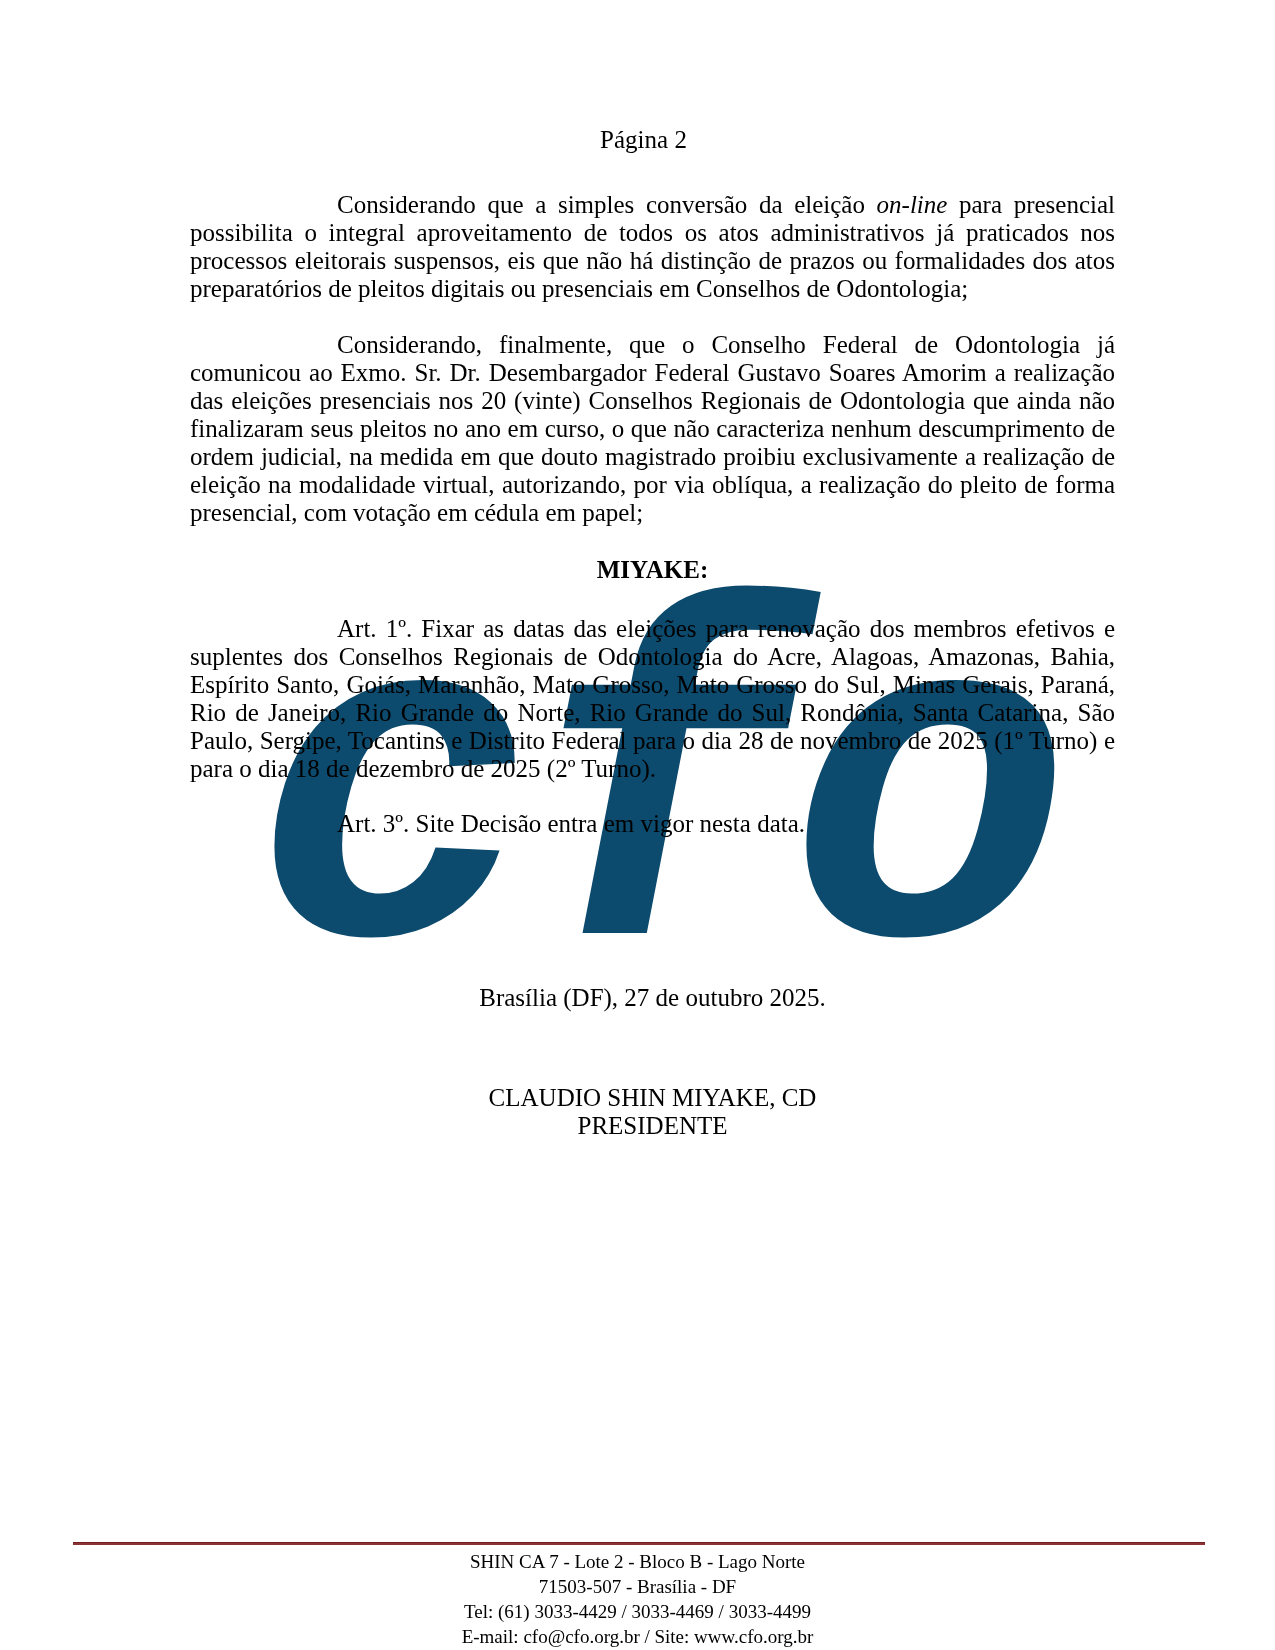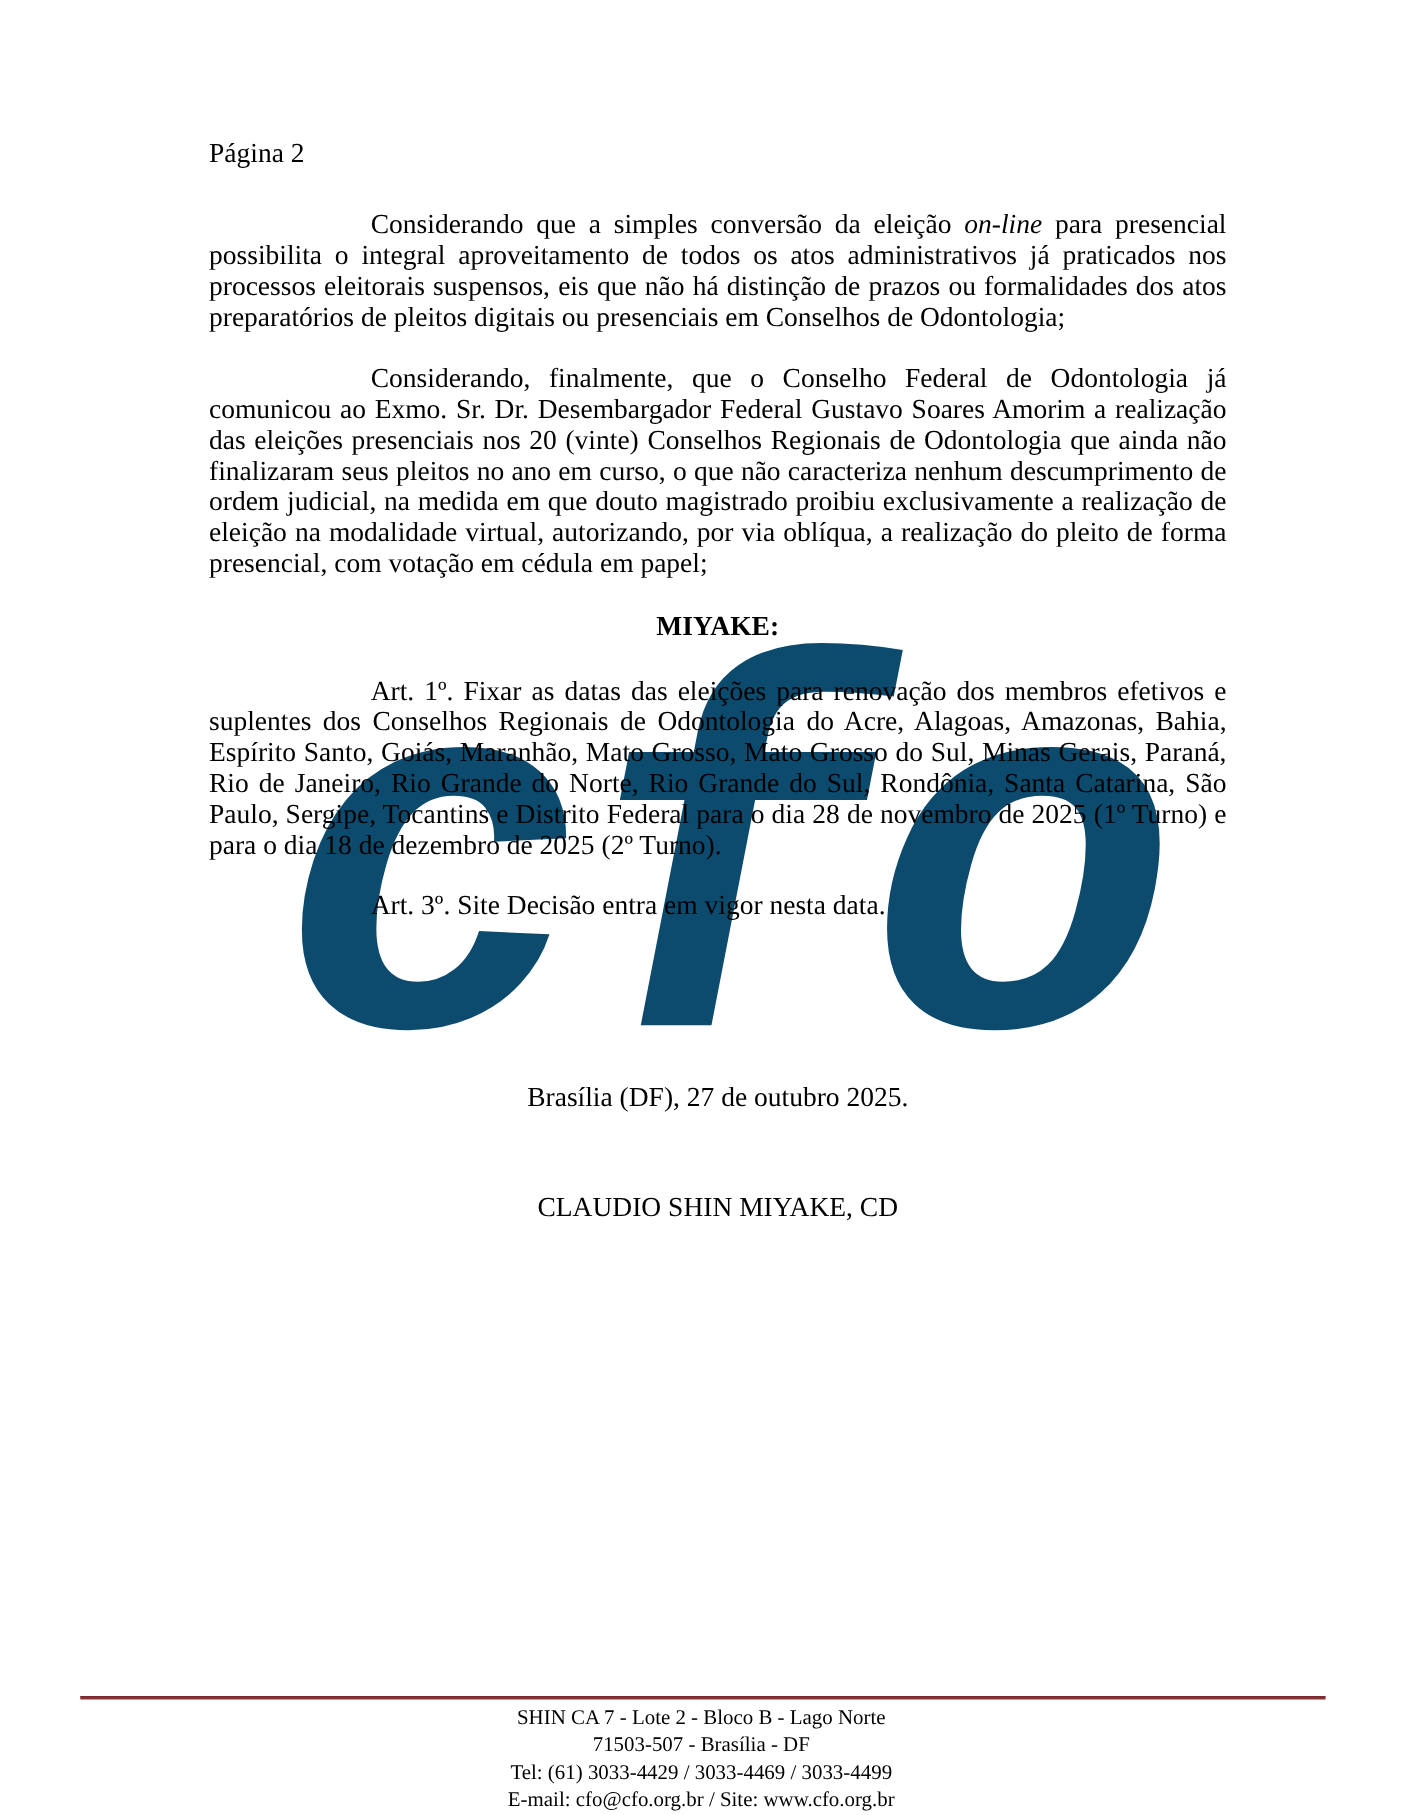--- a/index.html
+++ b/index.html
@@ -41,21 +41,21 @@
   }
   
   .content {
     position: relative;
     z-index: 1;
     padding: 126px 160px 0 190px; 
     font-size: 25px;
     line-height: 28px;
   }
   .page-number {
-    text-align: left;
+    text-align: center;
     padding-right: 18px;
   }
   p {
     margin: 0;
   }
   .para {
     text-align: justify;
   }
   .para.indent {
     text-indent: 147px;
@@ -122,20 +122,21 @@
 
     <p class="para indent m-art1">Art. 1º. Fixar as datas das eleições para renovação dos membros efetivos e suplentes dos Conselhos Regionais de Odontologia do Acre, Alagoas, Amazonas, Bahia, Espírito Santo, Goiás, Maranhão, Mato Grosso, Mato Grosso do Sul, Minas Gerais, Paraná, Rio de Janeiro, Rio Grande do Norte, Rio Grande do Sul, Rondônia, Santa Catarina, São Paulo, Sergipe, Tocantins e Distrito Federal para o dia 28 de novembro de 2025 (1º Turno) e para o dia 18 de dezembro de 2025 (2º Turno).</p>
 
 
     <p class="para indent m-art3">Art. 3º. Site Decisão entra em vigor nesta data.</p>
 
     <p class="centered m-date">Brasília (DF), 27 de outubro 2025.</p>
 
     <p class="centered m-sig">CLAUDIO SHIN MIYAKE, CD</p>
 
+    <p class="centered">PRESIDENTE</p>
 
   </div>
 
   <div class="footer-rule"></div>
 
   <div class="footer">
     <div>SHIN CA 7 - Lote 2 - Bloco B - Lago Norte</div>
     <div>71503-507 - Brasília - DF</div>
     <div>Tel: (61) 3033-4429 / 3033-4469 / 3033-4499</div>
     <div>E-mail: cfo@cfo.org.br / Site: www.cfo.org.br</div>

